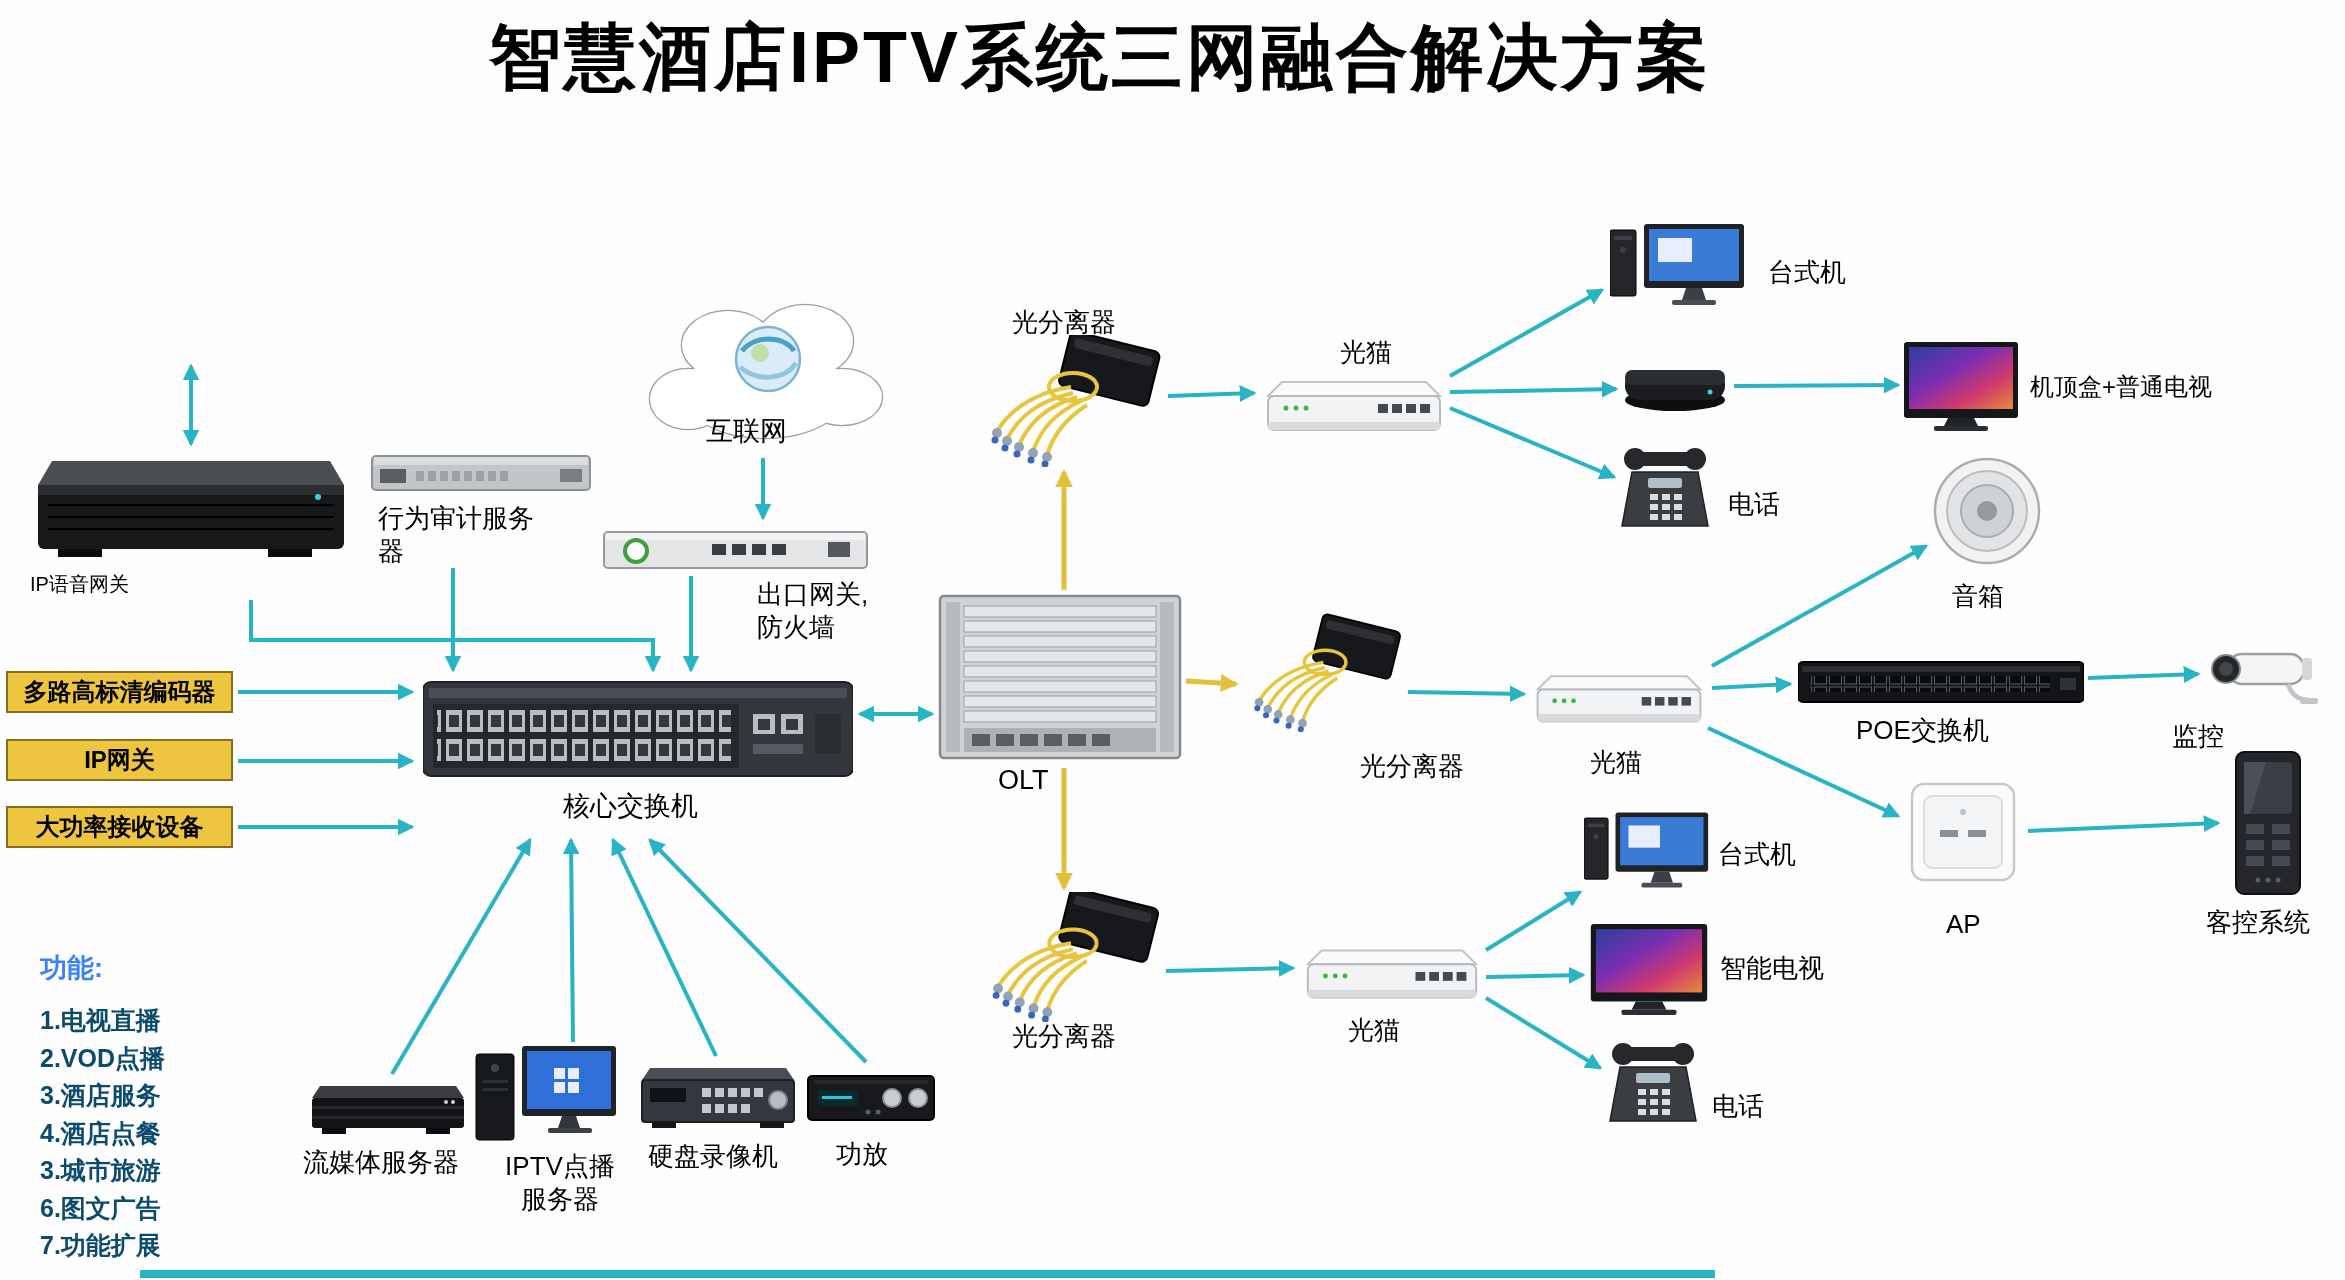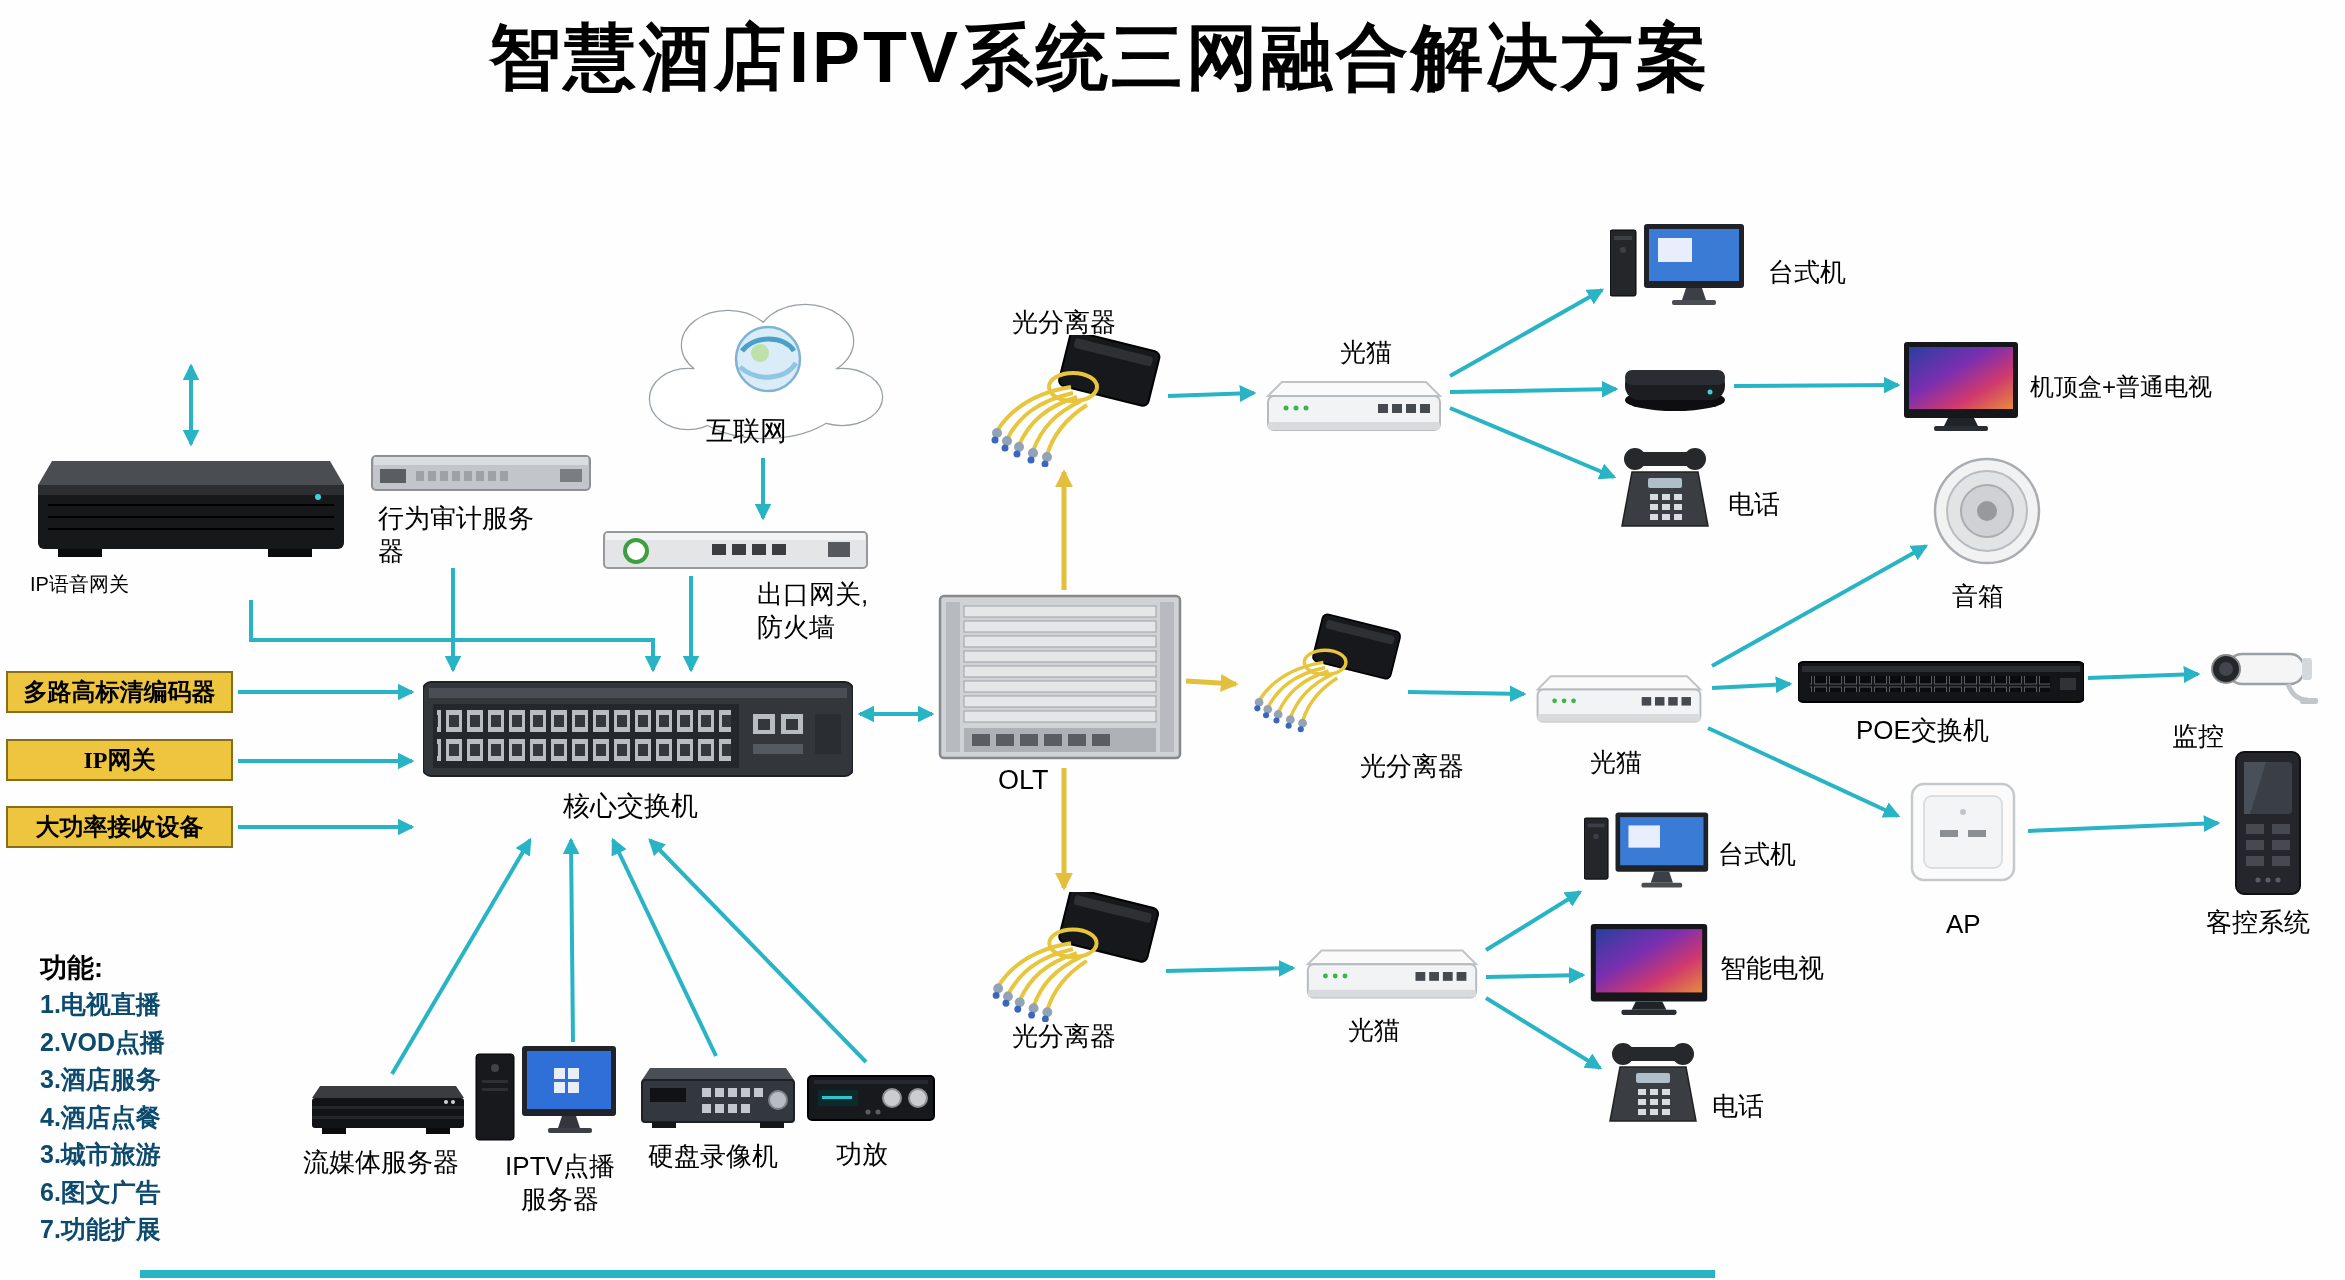--- a/index.html
+++ b/index.html
@@ -10,23 +10,23 @@
            font-size:72px; font-weight:bold; color:#000; letter-spacing:3px; }
   .node { position:absolute; }
   .node svg { display:block; width:100%; height:100%; }
   .lbl { position:absolute; font-weight:normal; font-size:26px; color:#000;
          white-space:pre-line; line-height:1.25; }
   .lbl.small { font-size:24px; }
   .cloud-lbl { position:absolute; width:100%; text-align:center; font-weight:bold;
                font-size:32px; color:#000; white-space:pre-line; line-height:1.3; }
   .ybox { position:absolute; background:#eec53e; border:2px solid #8a6d1a; color:#000;
           font-weight:bold; font-size:24px; display:flex; align-items:center;
-          justify-content:center; text-align:center;font-family:Liberation Serif, serif; }
+          justify-content:center; text-align:center; }
   #functions { position:absolute; left:40px; top:950px; }
-  .fn-title { font-size:27px; font-weight:bold; color:#000000; margin-bottom:0; }
+  .fn-title { font-size:27px; font-weight:bold; color:#3b82f6; margin-bottom:16px; }
   .fn-item  { font-size:25px; font-weight:bold; color:#0c4a6e; line-height:1.5; }
   #arrow-layer { position:absolute; left:0; top:0; pointer-events:none; }
   #bottom-strip { position:absolute; left:140px; top:1270px; width:1575px; height:8px;
                   background:#29b4c6; }
 </style>
 </head>
 <body>
 
 <div id="canvas">
 

